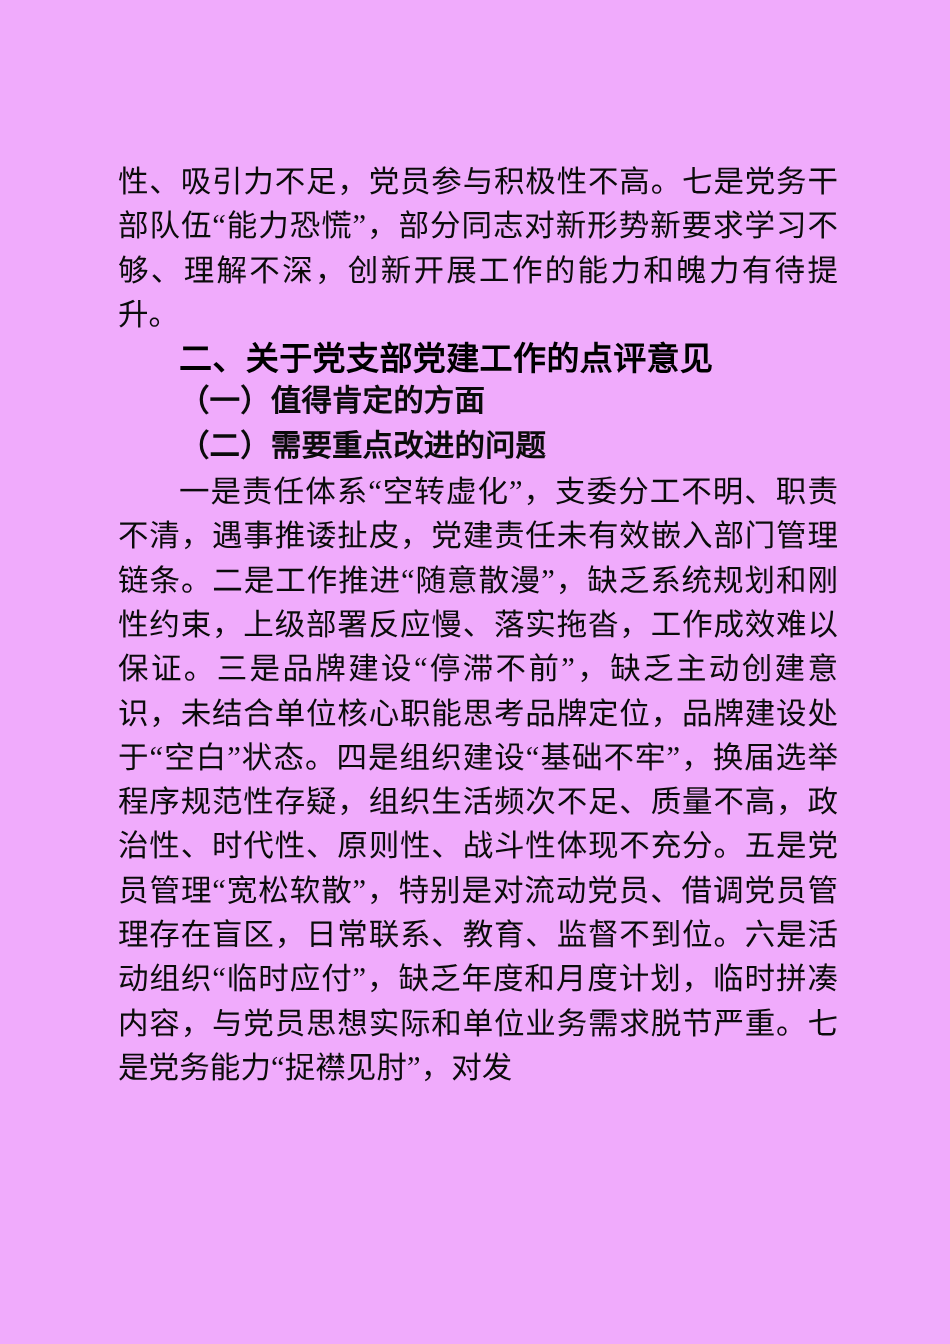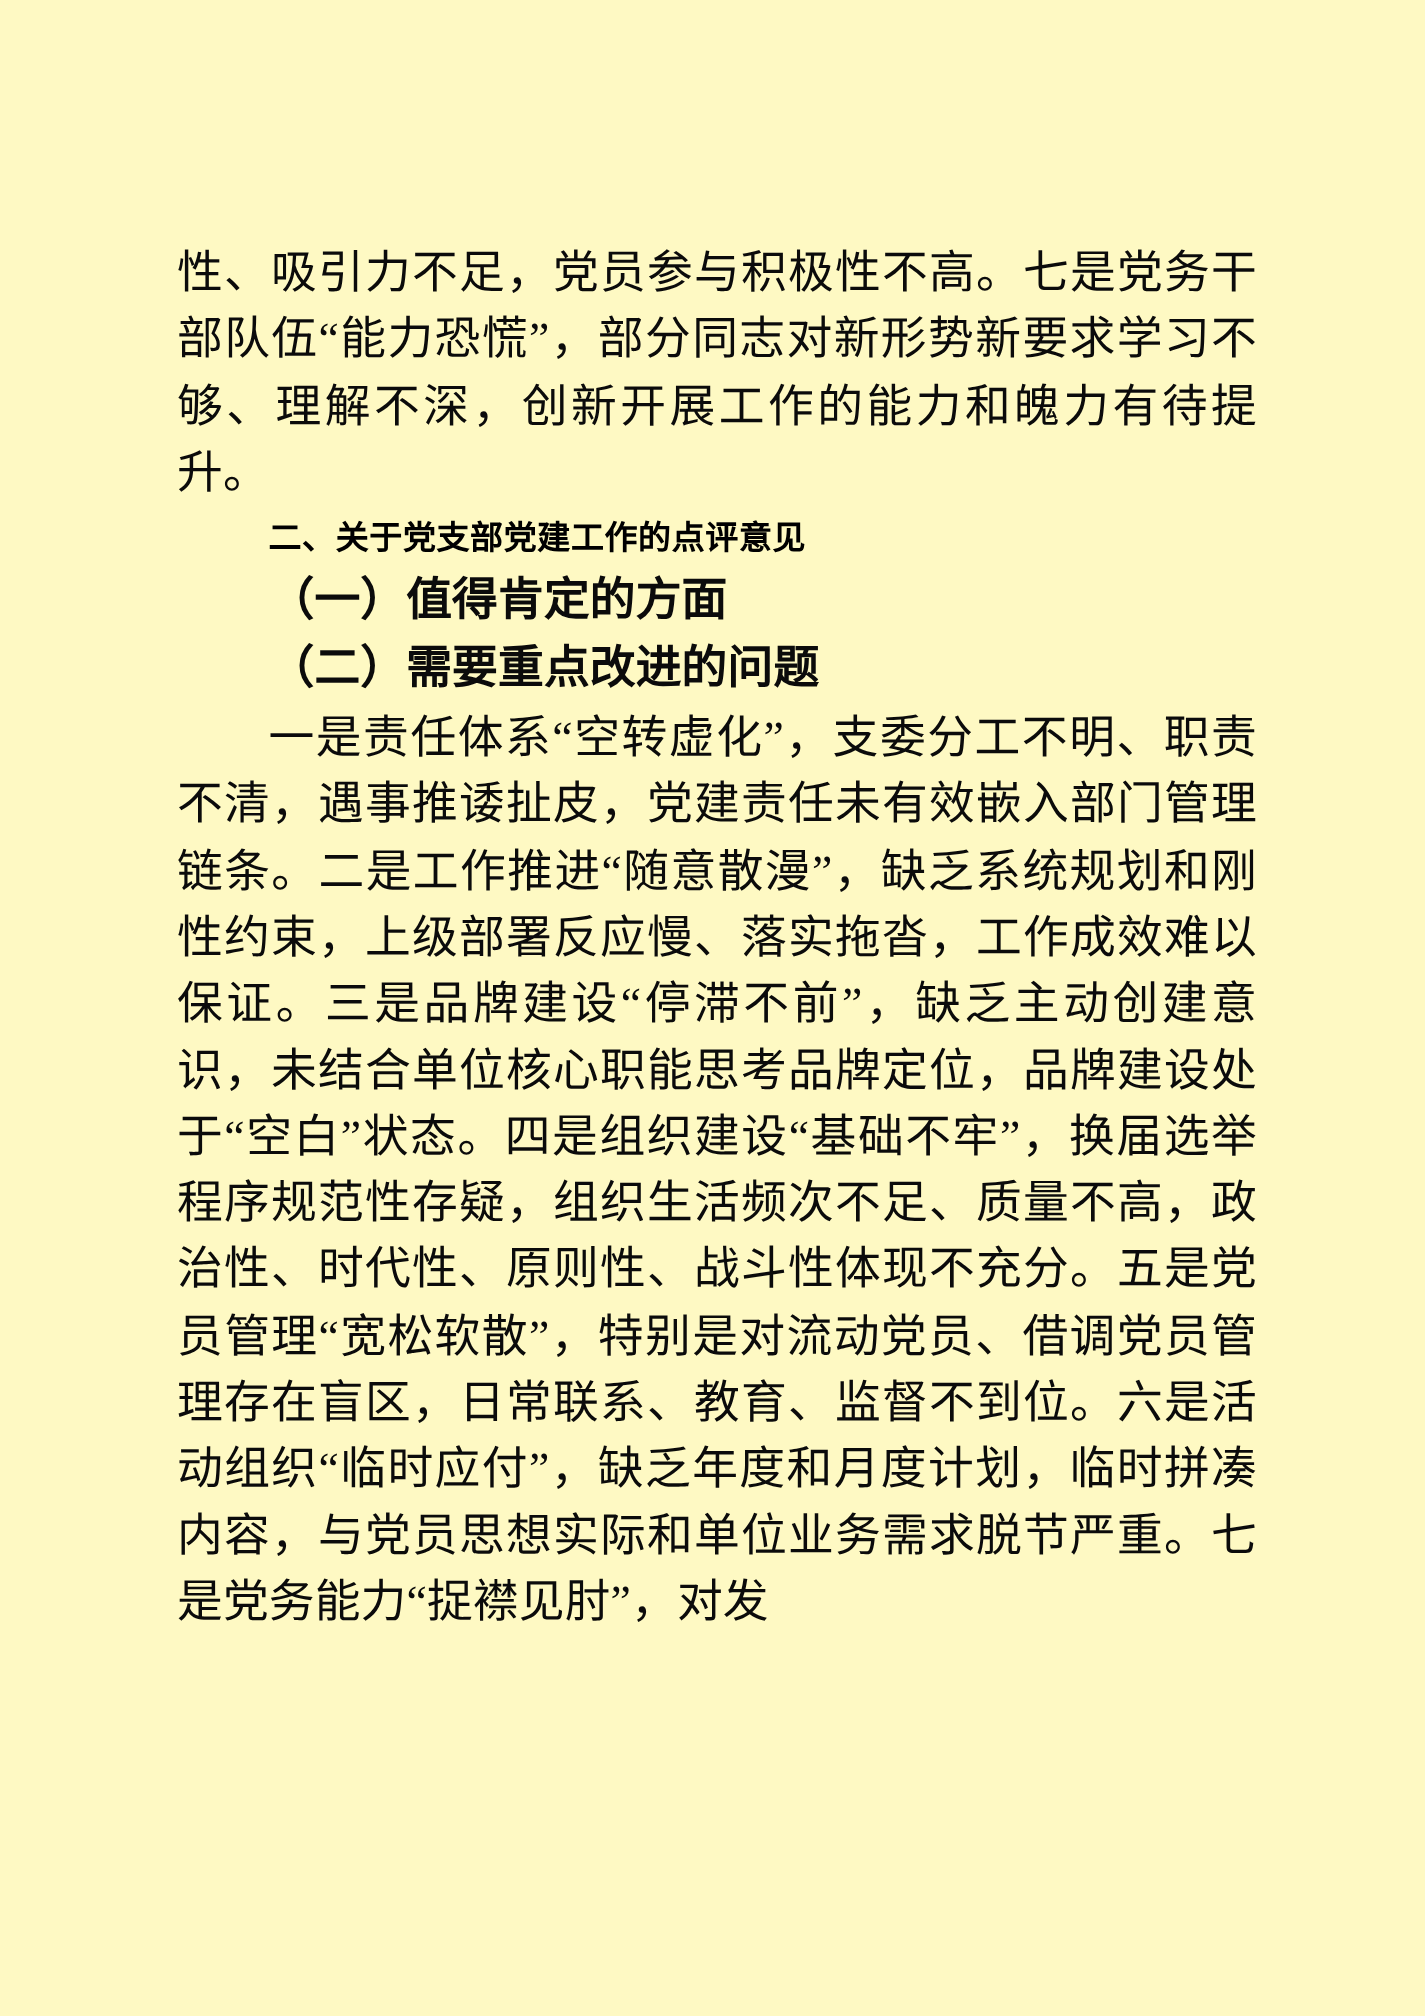--- a/index.html
+++ b/index.html
@@ -15,21 +15,21 @@
     overflow: hidden;
     font-family: "Liberation Serif", "DejaVu Serif", serif;
     color: #000000;
     -webkit-font-smoothing: antialiased;
   }
 
   .page {
     position: relative;
     width: 950px;
     height: 1344px;
-    background: #fef9c3;
+    background: #f0abfc;
     box-sizing: border-box;
     padding: 160px 112px 0 118px;
   }
 
   .doc-body {
     width: 720px;
   }
 
   
   .para {
@@ -47,21 +47,21 @@
 
   
   .para.continuation {
     text-indent: 0;
   }
 
   
   .heading-1 {
     font-family: "Liberation Sans", "DejaVu Sans", sans-serif;
     font-weight: 700;
-    font-size: 22px;
+    font-size: 33px;
     line-height: 44.3px;
     letter-spacing: 0.4px;
     margin: 0;
     text-indent: 61px;
     color: #000000;
     text-align: left;
   }
 
   
   .heading-2 {

